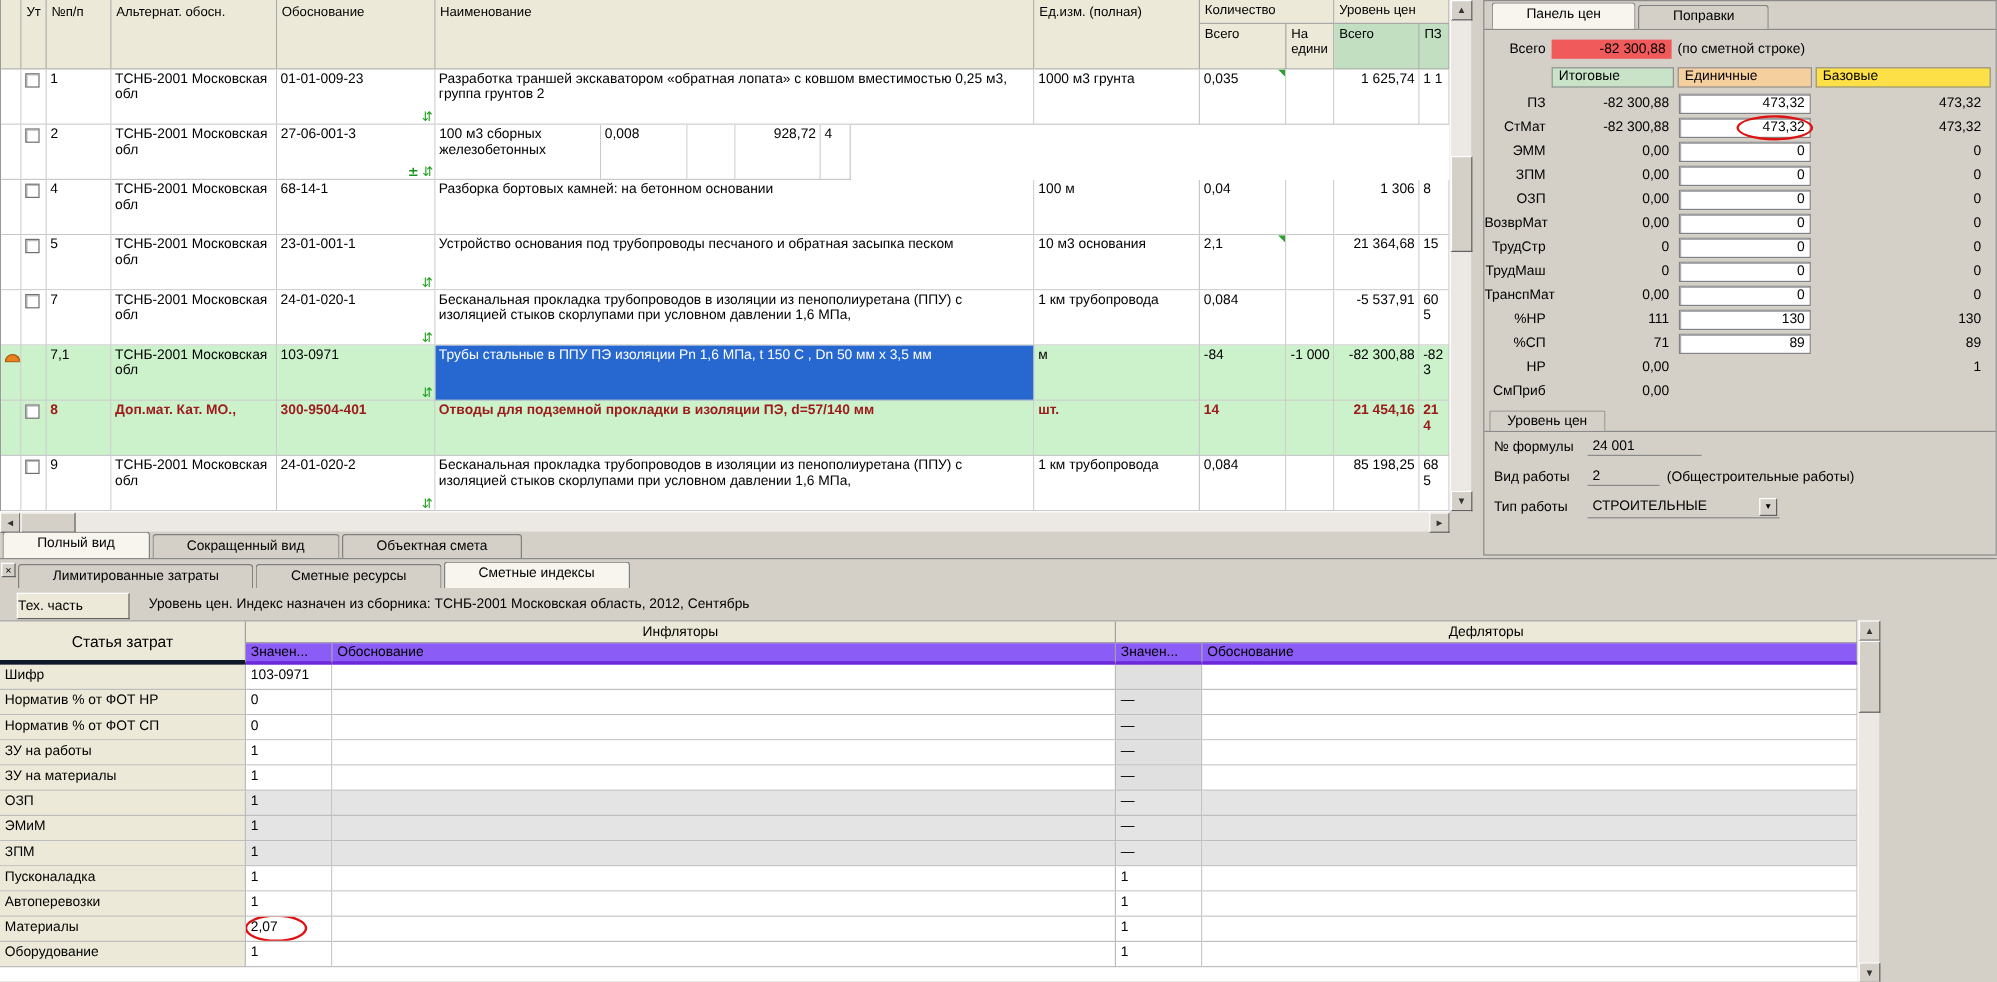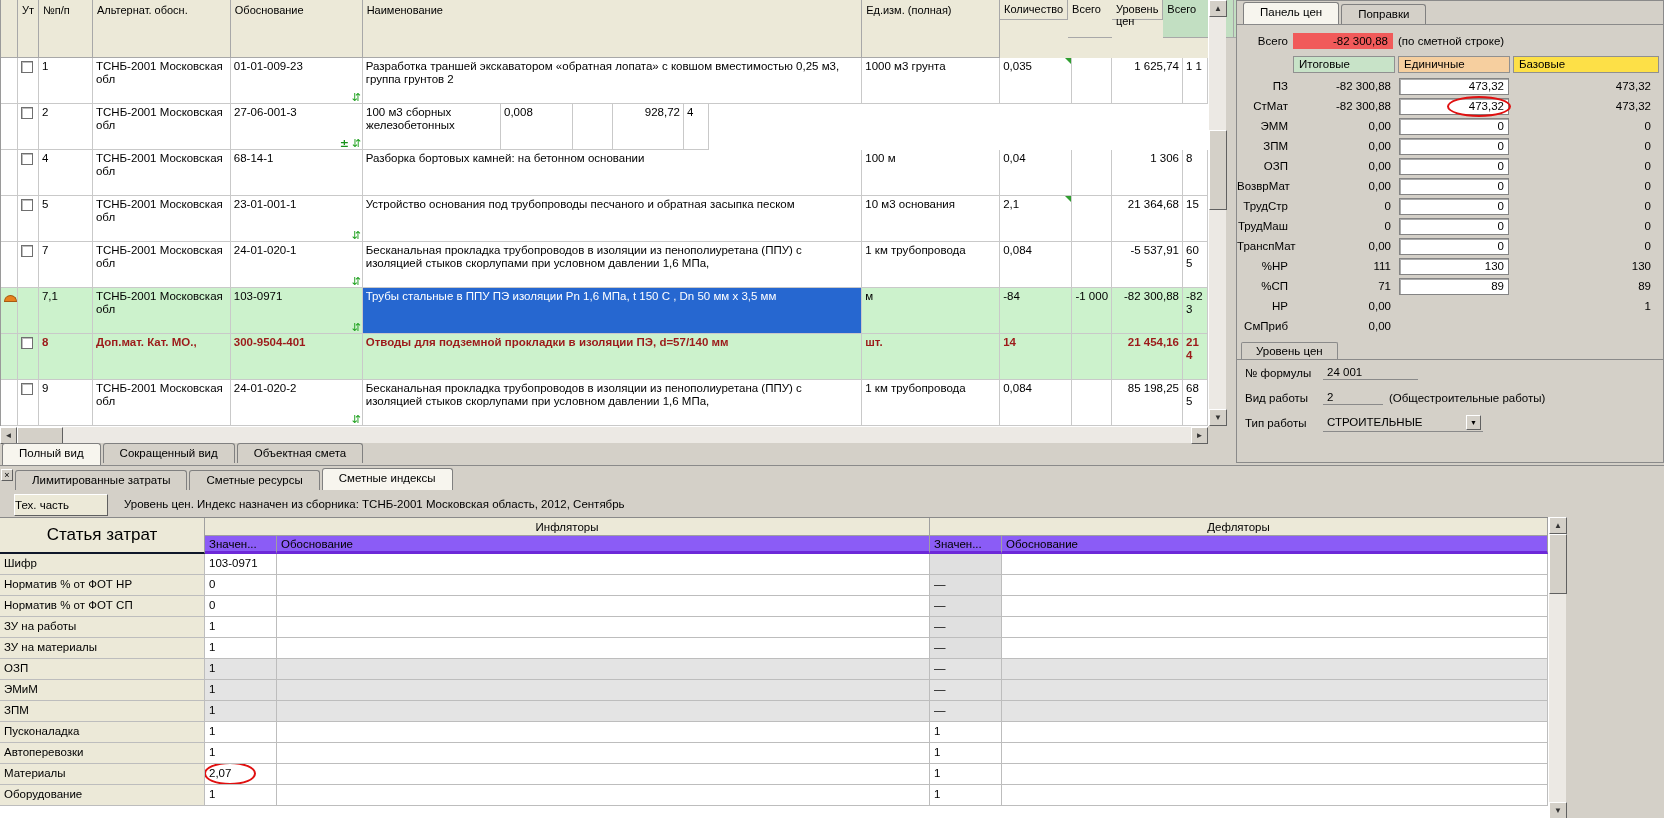--- a/index.html
+++ b/index.html
@@ -4,21 +4,21 @@
 <style>
   *{box-sizing:border-box;margin:0;padding:0}
   html,body{width:1664px;height:818px;overflow:hidden}
   body{font-family:"Liberation Sans","DejaVu Sans",sans-serif;font-size:12px;background:#d4d0c8;color:#000;position:relative}
 
   
   #grid{position:absolute;left:0;top:0;width:1208px;height:426px;background:#fff;border-left:1px solid #9a9a9a}
   .ghead{display:flex;height:58px;background:#ece9d8}
   .h{border-right:1px solid #a8a8a8;border-bottom:1px solid #a8a8a8;padding:4px;font-size:11px;overflow:hidden;background:#ece9d8}
   .hfull{height:58px}
-  .hgrp{display:flex;flex-direction:row;border:none;padding:0;background:#ece9d8}
+  .hgrp{display:flex;flex-direction:column;border:none;padding:0;background:#ece9d8}
   .hgrp .gtop{height:20px;border-right:1px solid #a8a8a8;border-bottom:1px solid #a8a8a8;padding:3px 4px;font-size:11px}
   .hgrp .gsubs{display:flex;height:38px}
   .hgrp .gsubs>div{border-right:1px solid #a8a8a8;border-bottom:1px solid #a8a8a8;padding:3px 4px;font-size:11px;overflow:hidden}
   .green-h{background:#c2dfc2}
   .grow{display:flex;height:46px}
   .gc{border-right:1px solid #c9c9c9;border-bottom:1px solid #c9c9c9;padding:2px 3px;font-size:11.5px;line-height:13px;overflow:hidden;position:relative;background:#fff}
   .c0{width:17px}.c1{width:21px}.c2{width:54px}.c3{width:138px}.c4{width:132px}.c5{width:500px}
   .c6{width:138px}.c7{width:72px}.c8{width:40px}.c9{width:71px}.c10{width:25px}
   .num{text-align:right}
   .grow.r-green .gc{background:#ccf2cc}
@@ -36,22 +36,22 @@
   .sbtn{width:18px;height:17px;background:#d4d0c8;border:1px solid;border-color:#fff #606060 #606060 #fff;font-size:8px;text-align:center;line-height:15px;color:#333;flex:none}
   .hbtn{width:17px;height:17px;background:#d4d0c8;border:1px solid;border-color:#fff #606060 #606060 #fff;font-size:8px;text-align:center;line-height:15px;color:#333;flex:none}
   .vthumb{position:absolute;left:0;width:18px;background:#d4d0c8;border:1px solid;border-color:#fff #606060 #606060 #fff}
   .hthumb{position:absolute;top:0;height:17px;background:#d4d0c8;border:1px solid;border-color:#fff #606060 #606060 #fff}
   #grid-vsb{left:1208px;top:0;height:426px}
   #grid-vsb .down{position:absolute;bottom:0}
   #grid-hsb{left:0;top:426px;width:1208px;display:flex}
   #sbcorner{position:absolute;left:1208px;top:426px;width:18px;height:17px;background:#d4d0c8}
 
   
-  #view-tabs{position:absolute;left:2px;top:443px;height:22px;display:flex;align-items:flex-start}
-  .tab{height:20px;padding:3px 16px 2px;background:#d4d0c8;border:1px solid #808080;border-bottom:none;border-radius:3px 3px 0 0;margin-right:2px;font-size:11.5px;white-space:nowrap}
+  #view-tabs{position:absolute;left:2px;top:443px;height:22px;display:flex;align-items:flex-end}
+  .tab{height:20px;padding:3px 28px 2px;background:#d4d0c8;border:1px solid #808080;border-bottom:none;border-radius:3px 3px 0 0;margin-right:2px;font-size:11.5px;white-space:nowrap}
   .tab.active{background:#f7f5ee;height:22px;z-index:2}
 
   
   #panel{position:absolute;left:1236px;top:0;width:428px;height:463px;background:#d4d0c8;border:1px solid #8a8a8a}
   .ptabs{display:flex;align-items:flex-end;height:24px;padding:2px 0 0 6px;border-bottom:1px solid #8a8a8a}
   .total-line{display:flex;align-items:center;height:24px;margin-top:4px}
   .pl{width:54px;text-align:right;padding-right:3px;font-size:11.5px;white-space:nowrap}
   .total-val{background:#f15a5a;min-width:100px;text-align:right;padding:2px 5px;font-size:11.5px;margin-left:2px}
   .total-note{margin-left:5px;font-size:11.5px}
   .pcols{display:flex;height:18px;margin:3px 0 2px 56px}
@@ -76,21 +76,21 @@
   .ddbtn{width:15px;height:15px;background:#d4d0c8;border:1px solid;border-color:#fff #606060 #606060 #fff;font-size:7px;text-align:center;line-height:13px}
 
   
   #bottom{position:absolute;left:0;top:465px;width:1664px;height:353px;background:#d4d0c8;border-top:1px solid #8a8a8a}
   #bclose{position:absolute;left:1px;top:3px;width:12px;height:12px;background:#d4d0c8;border:1px solid;border-color:#fff #606060 #606060 #fff;font-size:9px;line-height:10px;text-align:center}
   #btabs{position:absolute;left:15px;top:1px;display:flex;align-items:flex-end;height:23px}
   #btool-btn{position:absolute;left:14px;top:28px;width:94px;height:22px;background:#ece9d8;border:1px solid;border-color:#fff #606060 #606060 #fff;font-size:11.5px;text-align:left;line-height:20px}
   #btool-info{position:absolute;left:124px;top:32px;font-size:11.5px;white-space:nowrap}
   #btable{position:absolute;left:0;top:51px;width:1548px;height:302px;background:#fff;border-top:1px solid #8a8a8a}
   .bhead{display:flex;height:36px}
-  .bh{background:#ece9d8;border-right:1px solid #a0a0a0;border-bottom:2px solid #0f172a;font-size:17px;display:flex;align-items:center;justify-content:center;overflow:hidden}
+  .bh{background:#ece9d8;border-right:1px solid #a0a0a0;border-bottom:4px solid #0f172a;font-size:13px;display:flex;align-items:center;justify-content:center;overflow:hidden}
   .bgroupcol{display:flex;flex-direction:column}
   .bgt{height:18px;background:#ece9d8;border-right:1px solid #a0a0a0;border-bottom:1px solid #a0a0a0;font-size:11.5px;display:flex;align-items:center;justify-content:center}
   .bgs{display:flex;height:18px}
   .bgs>div{background:#8b5cf6;border-right:1px solid #a0a0a0;border-bottom:3px solid #6d28d9;font-size:11.5px;padding:2px 4px;overflow:hidden}
   .brow{display:flex;height:21px}
   .bc{border-right:1px solid #bdbdbd;border-bottom:1px solid #bdbdbd;font-size:11.5px;padding:3px 4px;overflow:hidden;background:#fff;position:relative}
   .bc.lab{width:205px;background:#ece9d8}
   .bc.iv{width:72px}
   .bc.io{width:653px}
   .bc.dv{width:72px}

